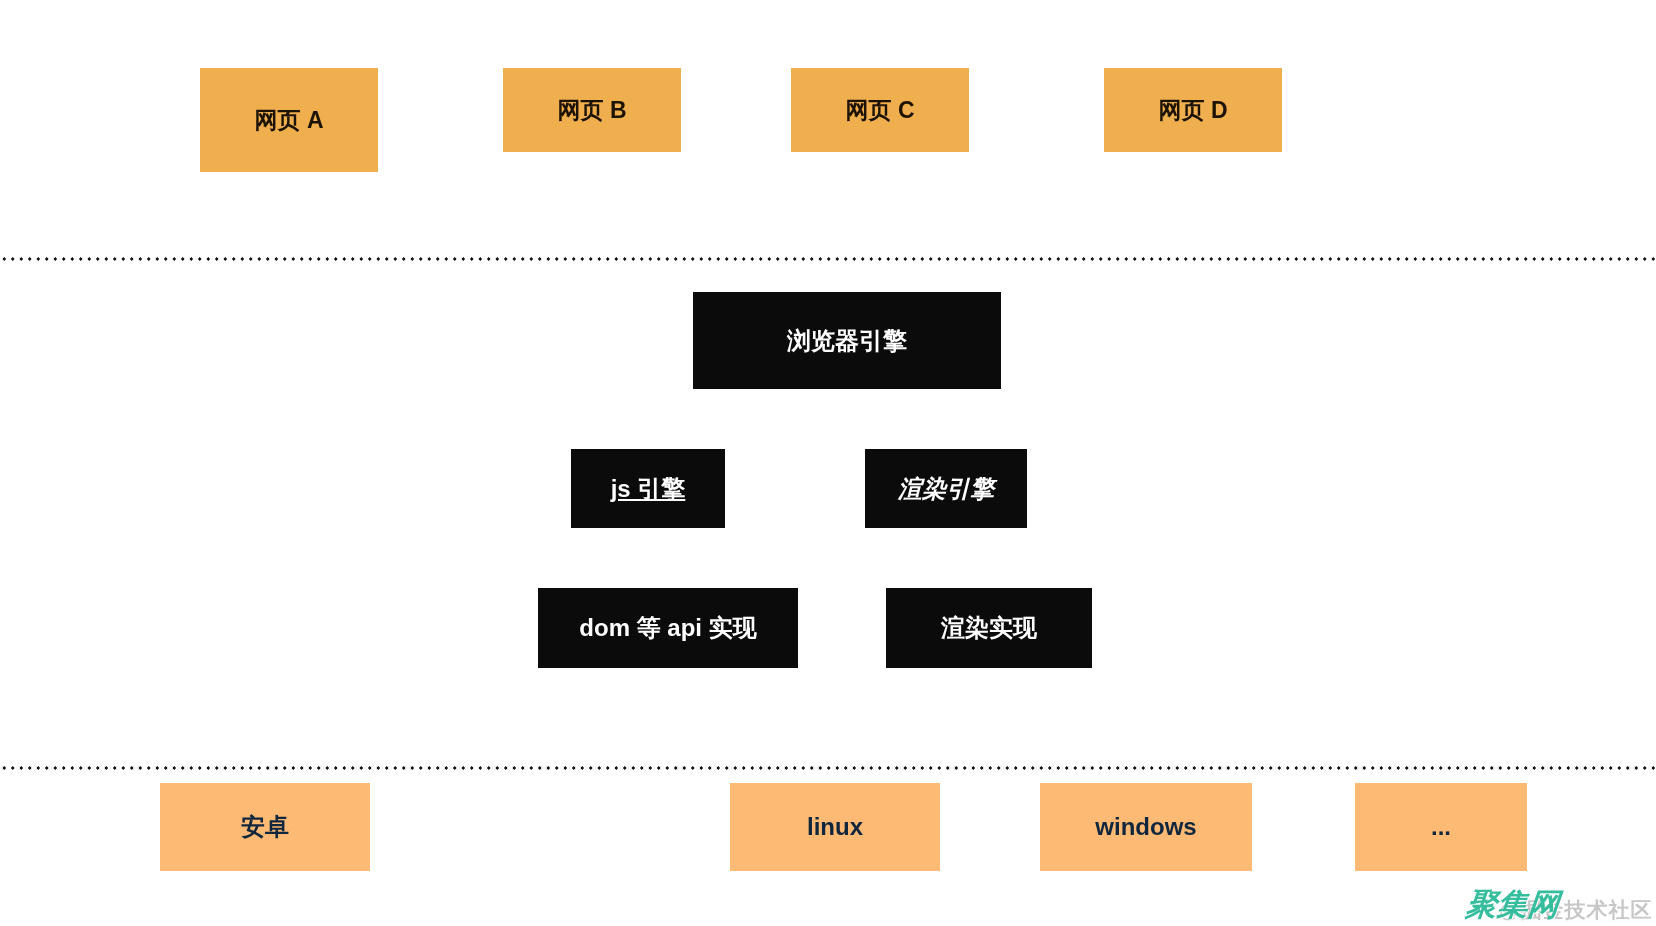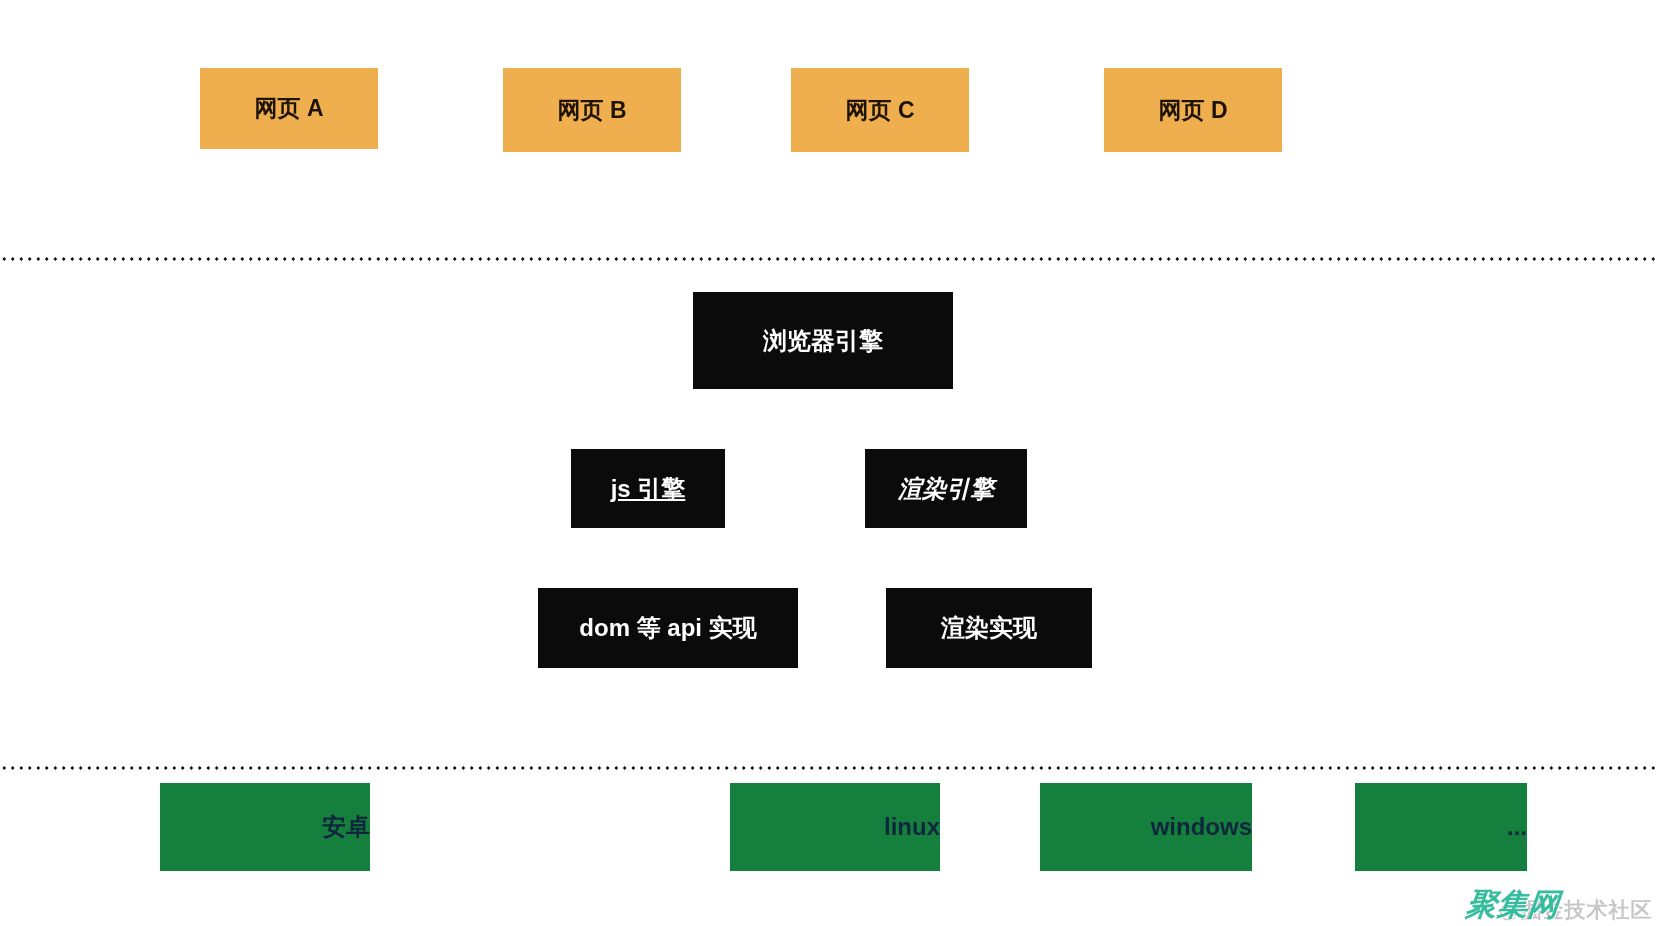--- a/index.html
+++ b/index.html
@@ -28,24 +28,23 @@
     background: #f0af4e;
     color: #1d1302;
     font-size: 23px;
   }
   .black {
     background: #0b0b0b;
     color: #ffffff;
     font-size: 24px;
   }
   .blue {
-    background: #15803d;
+    background: #fdba74;
     color: #10263c;
     font-size: 24px;
-    justify-content: flex-end;
   }
   .dotted {
     position: absolute;
     left: 0;
     width: 100%;
     height: 4px;
     background-image: radial-gradient(circle, #141414 1.5px, rgba(0,0,0,0) 1.7px);
     background-size: 8.5px 4px;
     background-repeat: repeat-x;
     background-position: 0 center;
@@ -70,36 +69,36 @@
     font-style: italic;
     transform: skewX(-6deg);
     text-shadow: 1px 1px 0 #ffffff;
   }
 </style>
 </head>
 <body>
 
 <div class="canvas">
 
-  <div class="box orange" style="left:200px; top:68px; width:178px; height:81px;">
+  <div class="box orange" style="left:200px; top:68px; width:178px; height:104px;">
     <span>网页 A</span>
   </div>
   <div class="box orange" style="left:503px; top:68px; width:178px; height:84px;">
     <span>网页 B</span>
   </div>
   <div class="box orange" style="left:791px; top:68px; width:178px; height:84px;">
     <span>网页 C</span>
   </div>
   <div class="box orange" style="left:1104px; top:68px; width:178px; height:84px;">
     <span>网页 D</span>
   </div>
 
   <div class="dotted" style="top:257px;"></div>
 
-  <div class="box black" style="left:693px; top:292px; width:260px; height:97px;">
+  <div class="box black" style="left:693px; top:292px; width:308px; height:97px;">
     <span>浏览器引擎</span>
   </div>
 
   <div class="box black" style="left:571px; top:449px; width:154px; height:79px;text-decoration:underline;">
     <span>js 引擎</span>
   </div>
   <div class="box black" style="left:865px; top:449px; width:162px; height:79px;font-style:italic;">
     <span>渲染引擎</span>
   </div>
 

